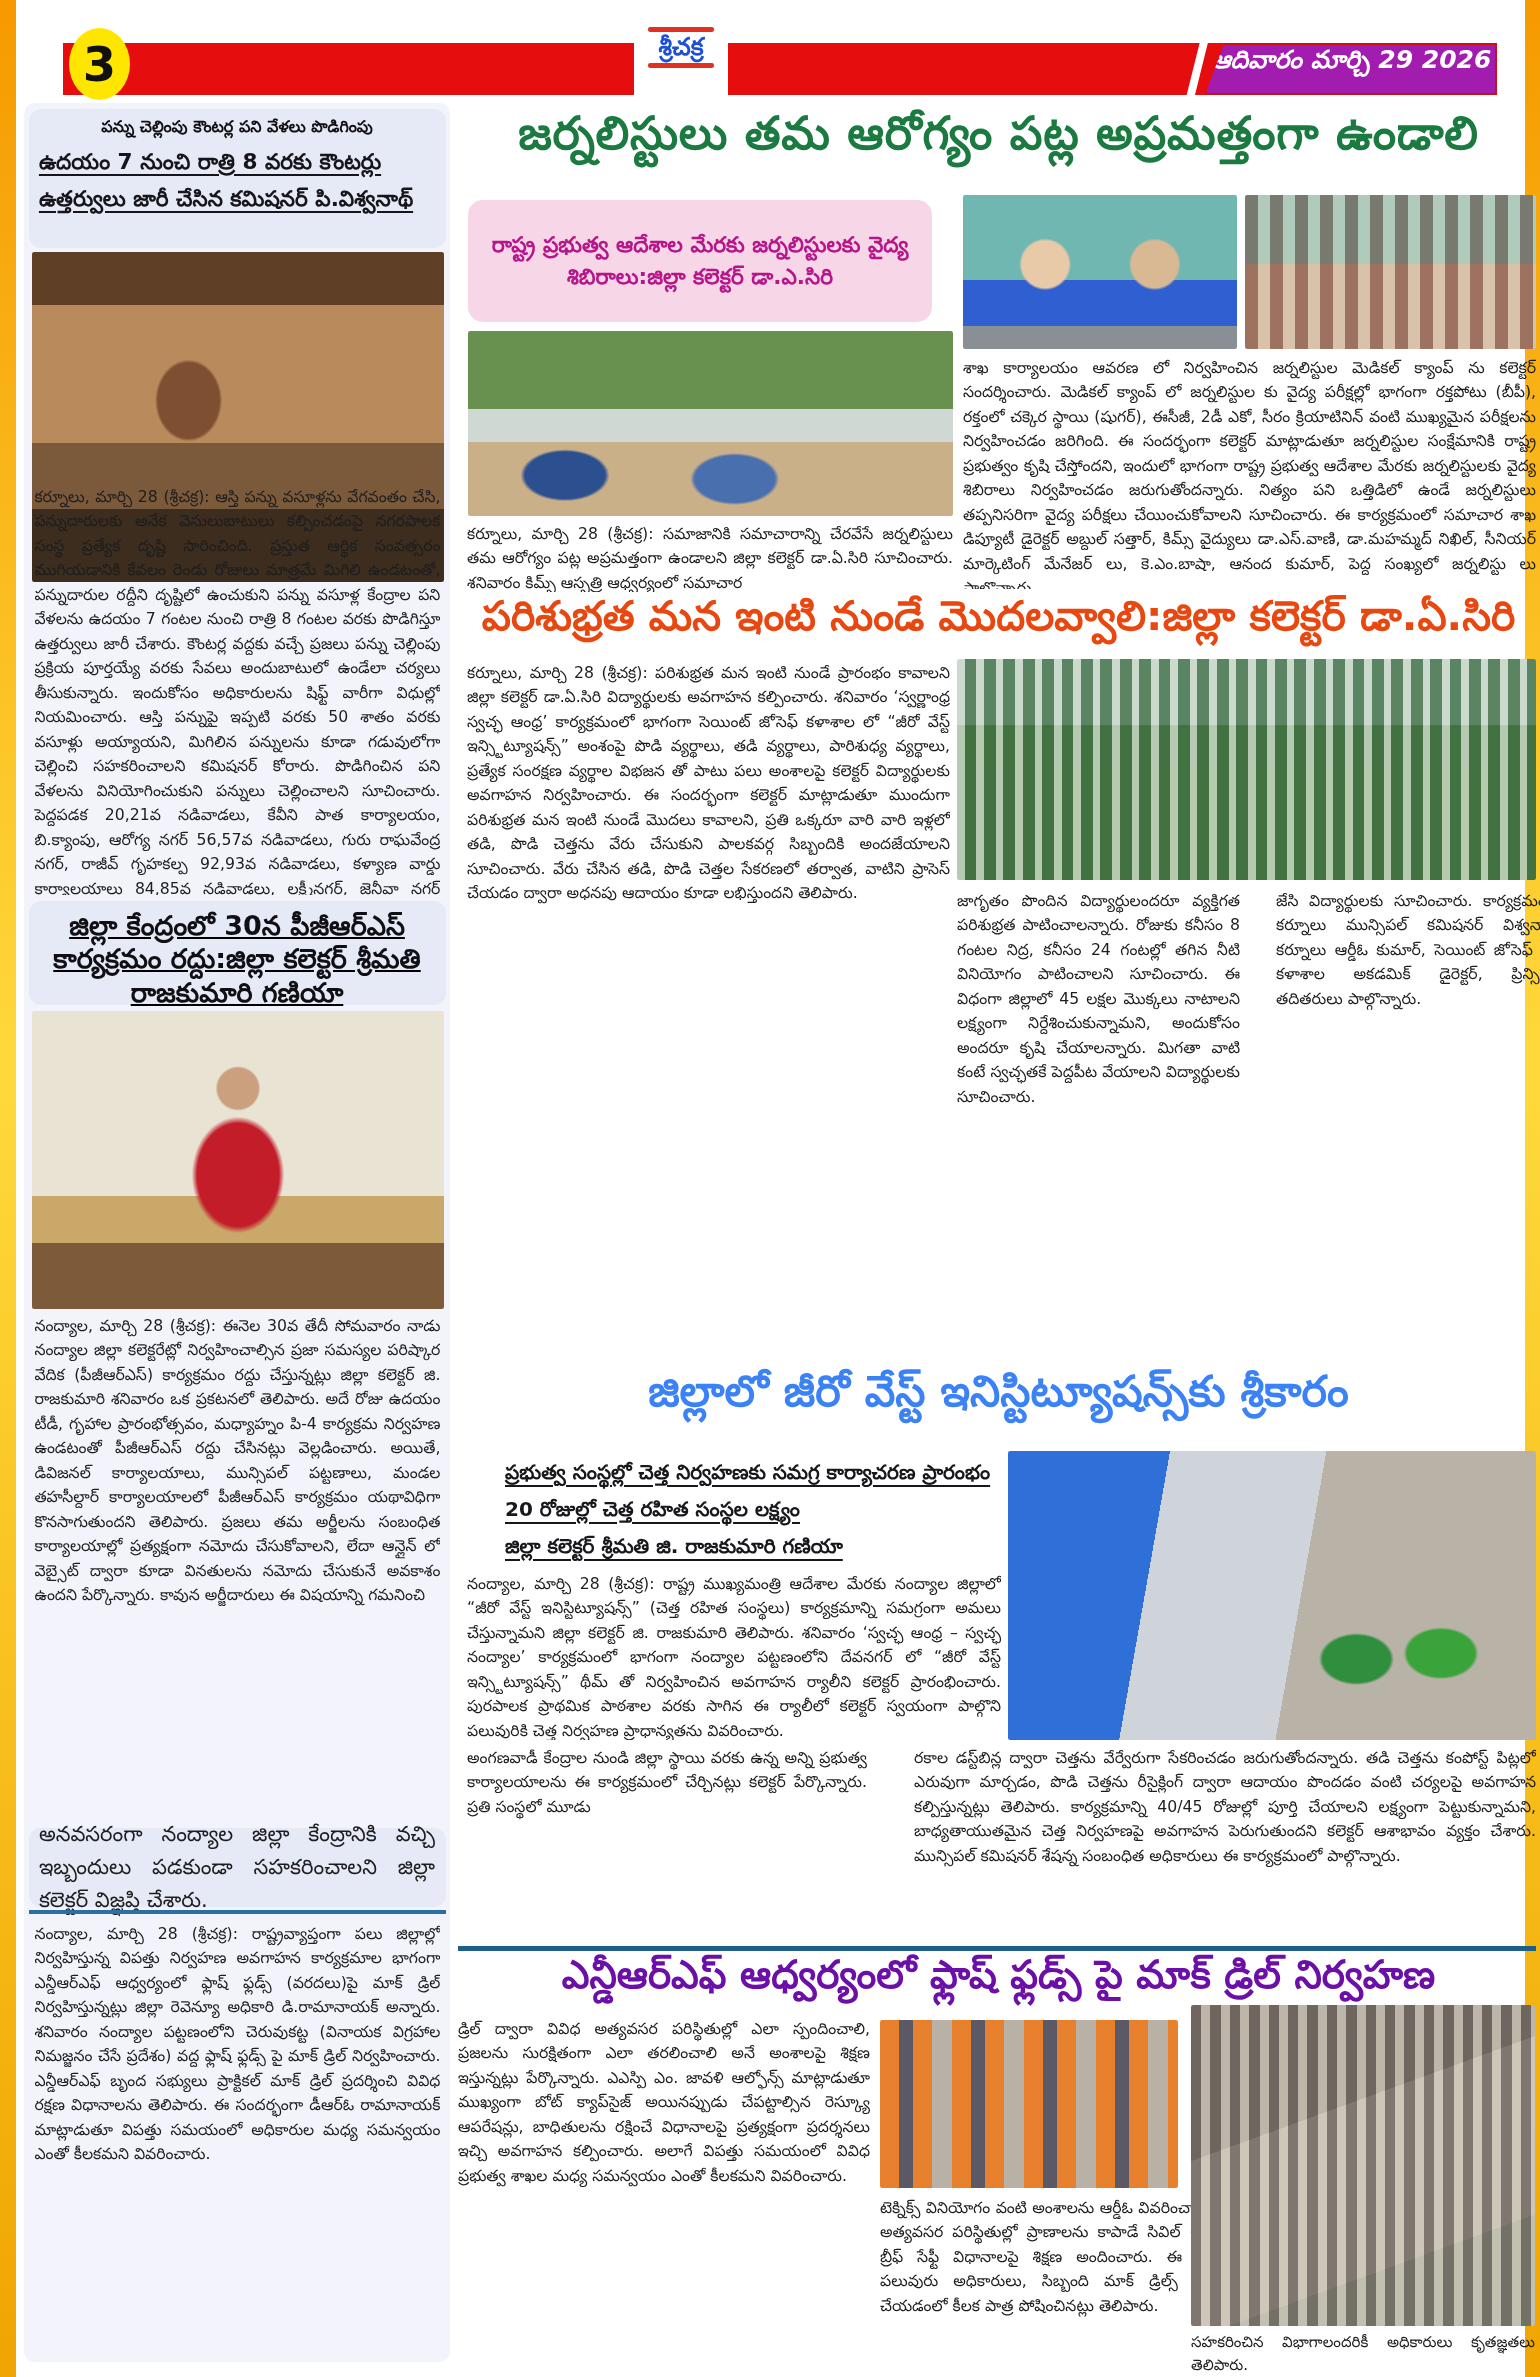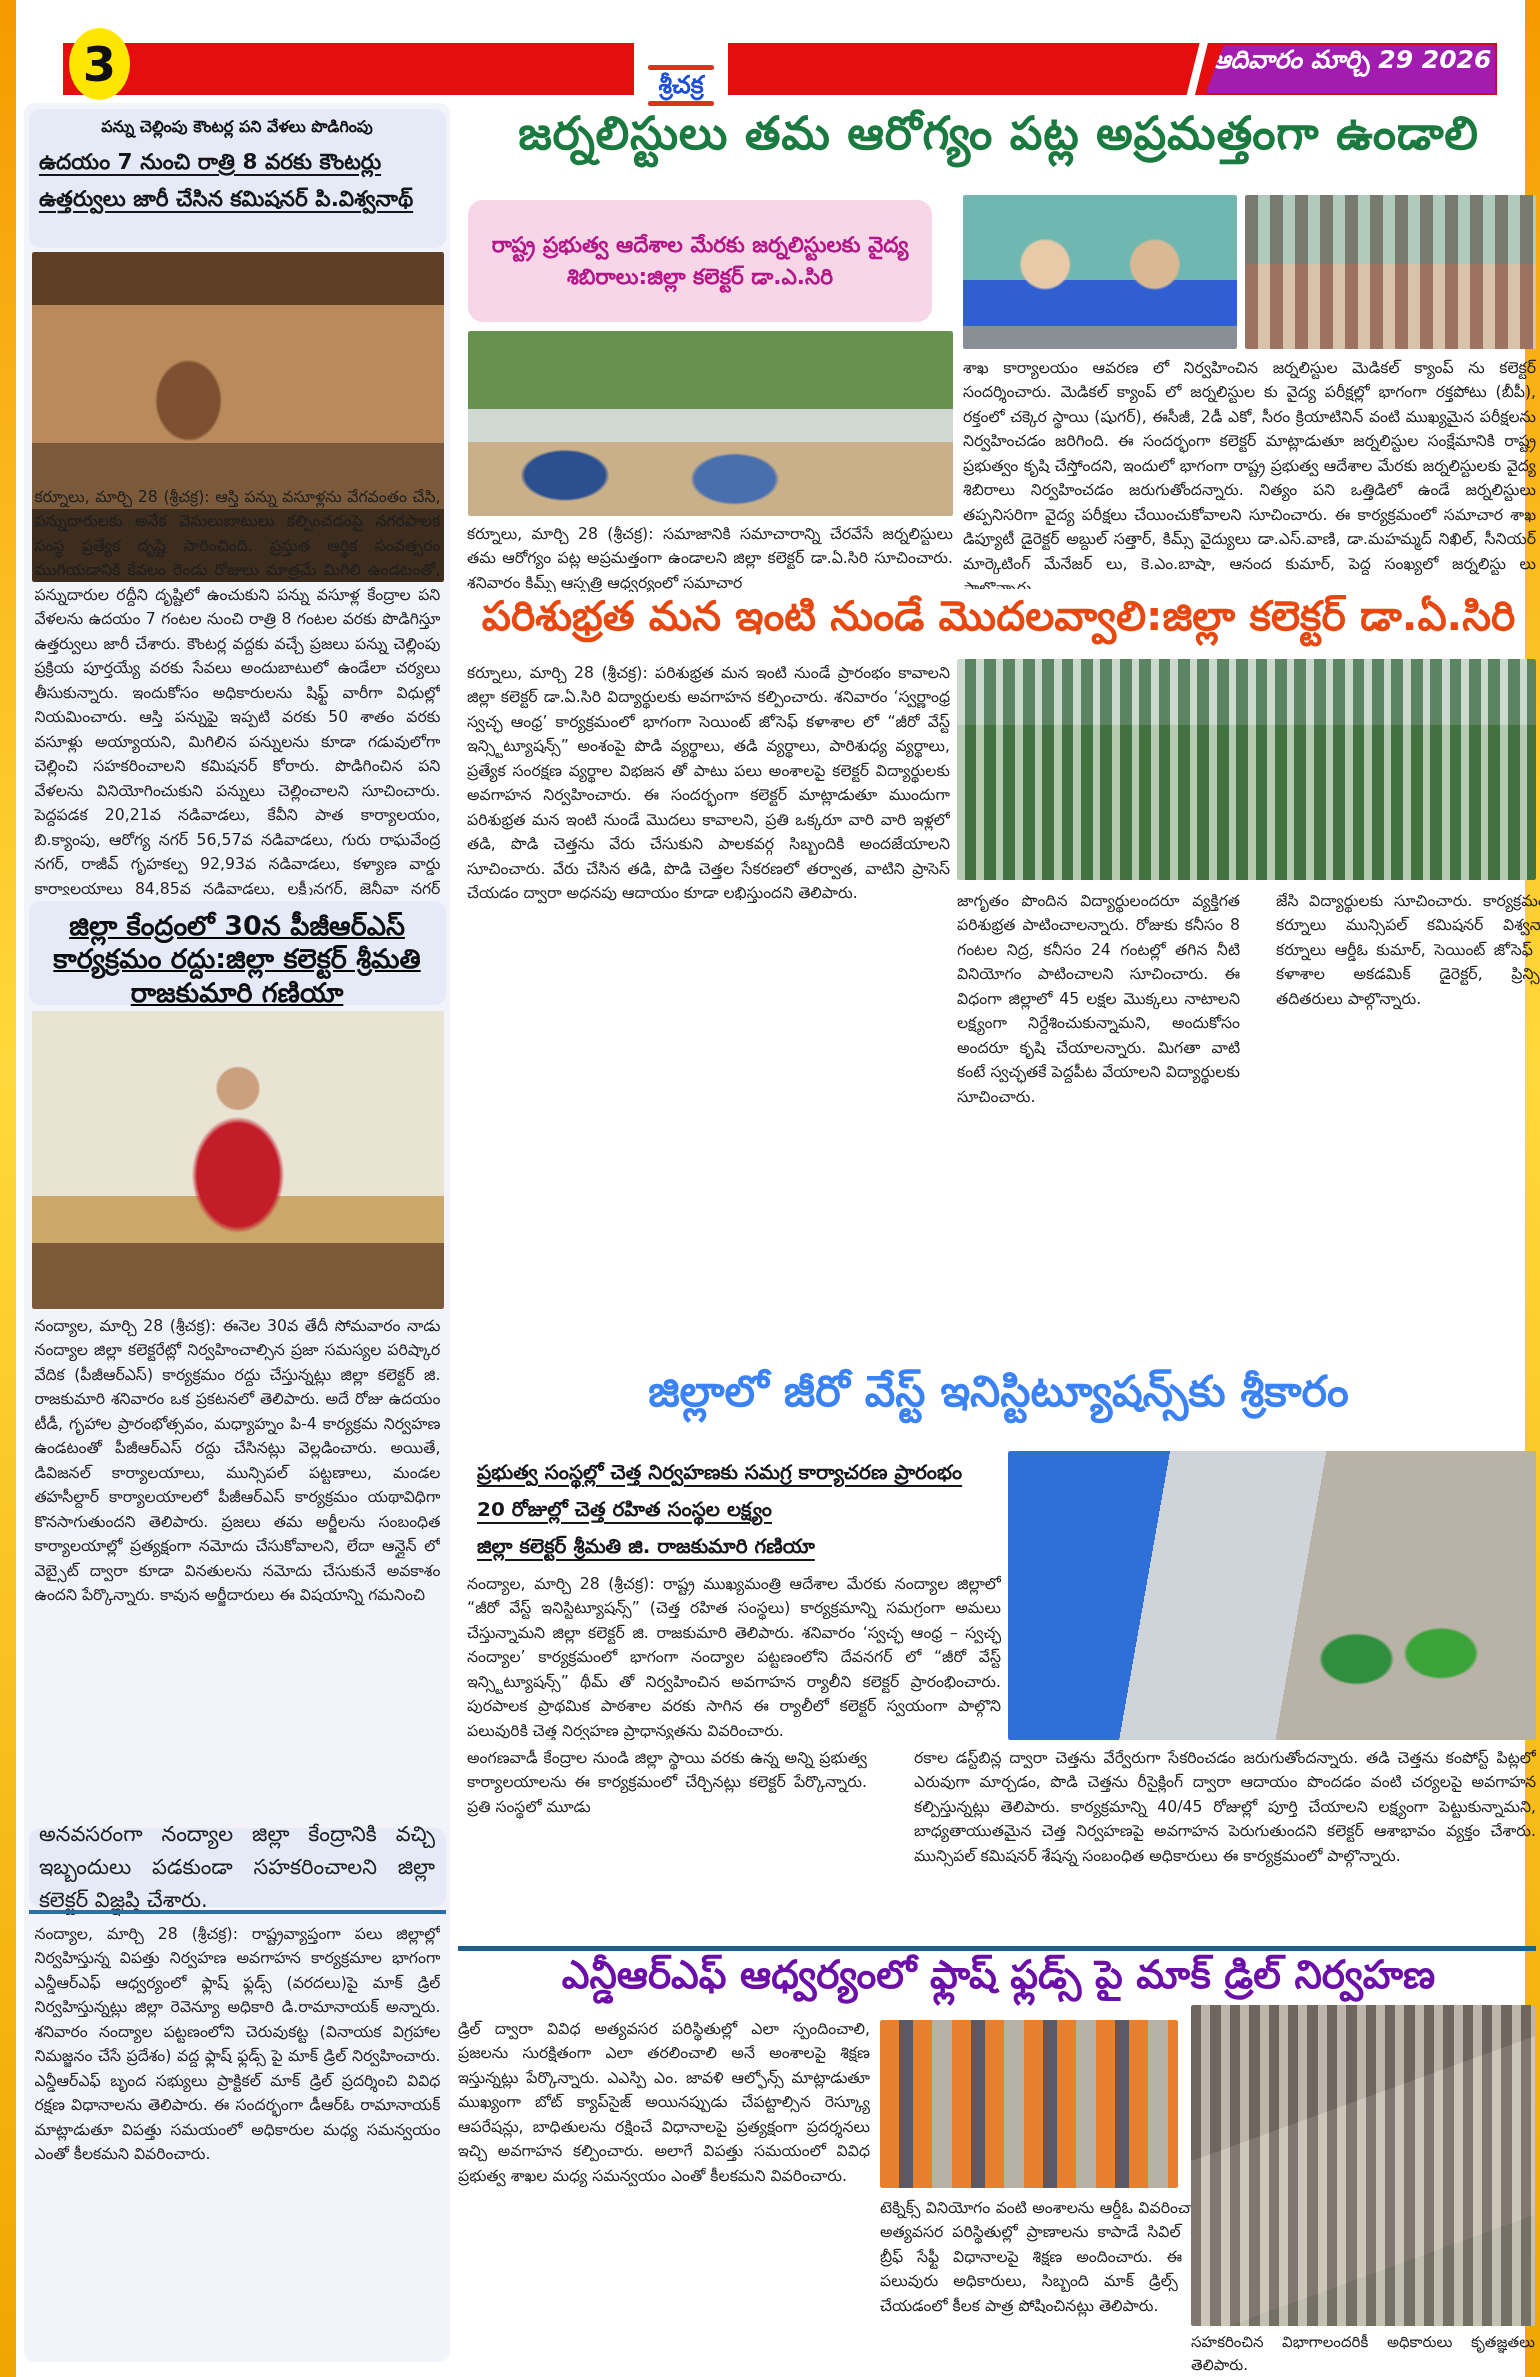--- a/index.html
+++ b/index.html
@@ -5,21 +5,21 @@
   html,body{margin:0;padding:0;background:#9a9a9a;font-family:"DejaVu Sans","Liberation Sans",sans-serif;}
   .page{position:relative;width:1541px;height:2377px;background:#ffffff;margin:0 auto;overflow:hidden;}
   .edge{position:absolute;top:0;width:16.4px;height:2377px;background:linear-gradient(#f59a00,#ffd93b 45%,#f0a500);}
   .edge.left{left:0;} .edge.right{right:0;}
 
   
   .topbar{position:absolute;left:63px;top:43px;width:1434px;height:52px;background:#e50d0d;}
   .pagenum{position:absolute;left:69px;top:28px;width:61px;height:72px;background:#ffe600;border-radius:50%;
            display:flex;align-items:center;justify-content:center;font-size:48px;font-weight:bold;color:#111;z-index:3;}
   .masthead{position:absolute;left:634px;top:27px;width:94px;height:79px;background:#ffffff;z-index:3;
-            display:flex;flex-direction:column;align-items:center;justify-content:flex-end;gap:3px;}
+            display:flex;flex-direction:column;align-items:center;justify-content:flex-start;gap:3px;}
   .masthead .tag{width:70%;height:5.2px;background:#e03020;border-radius:2.2px;}
   .masthead .name{font-size:24.6px;font-weight:bold;color:#1e4fd8;line-height:1;}
   .dateslash{position:absolute;left:1193px;top:40px;width:7.5px;height:60px;background:#ffffff;transform:rotate(14deg);z-index:3;}
   .datebox{position:absolute;left:1205px;top:43px;width:292px;height:52px;background:#a21caf;border:2.2px solid #cf0f0f;
            box-sizing:border-box;display:flex;align-items:flex-start;justify-content:center;z-index:2;
            clip-path:polygon(19.4px 0,100% 0,100% 100%,0 100%);font-style:italic;}
   .datebox span{color:#ffffff;font-size:25px;font-weight:bold;}
 
   
   .t{position:absolute;text-align:justify;font-size:15.7px;line-height:1.56;color:#1d1d1f;overflow:hidden;}
@@ -33,21 +33,21 @@
   .lrule{position:absolute;left:4.5px;width:417px;height:3.7px;background:#2b6ea5;}
 
   
   .hl{position:absolute;text-align:center;font-weight:bold;line-height:1.05;white-space:nowrap;}
   .hl-green{color:#1a7a40;font-size:46px;letter-spacing:0.7px;}
   .hl-orange{color:#e8470f;font-size:41px;}
   .hl-magenta{color:#3b82f6;font-size:43px;}
   .hl-purple{color:#6b0fa8;font-size:39px;}
   .kicker{position:absolute;background:#f7d7e7;border-radius:15px;display:flex;align-items:center;justify-content:center;
           color:#b5178a;font-weight:bold;font-size:21.6px;text-align:center;line-height:1.5;padding:4.5px 13.4px;box-sizing:border-box;}
-  .zw-sub{position:absolute;font-weight:bold;color:#17171c;font-size:20px;line-height:1.85;}
+  .zw-sub{position:absolute;font-weight:bold;color:#17171c;font-size:20px;line-height:1.85;margin-left:28px;}
   .zw-sub div{text-decoration:underline;text-underline-offset:6px;}
   .tealrule{position:absolute;background:#1d5f86;}
 
   
   .ph-office{background:
      radial-gradient(67px 82px at 38% 45%,#7e4f30 0 46%,rgba(0,0,0,0) 50%),
      linear-gradient(#5f4026 0 16%,#b98a5b 16% 58%,#7a5a3a 58% 78%,#3c2d1e 78%);}
   .ph-walk{background:
      radial-gradient(89px 52px at 20% 78%,#2c4f8f 0 45%,rgba(0,0,0,0) 50%),
      radial-gradient(89px 52px at 55% 80%,#4a6fae 0 45%,rgba(0,0,0,0) 50%),

